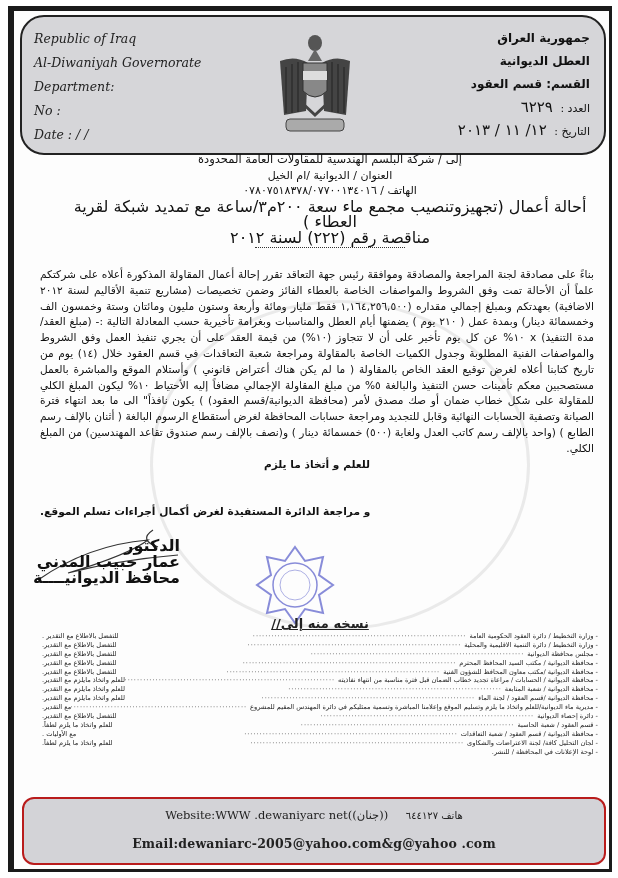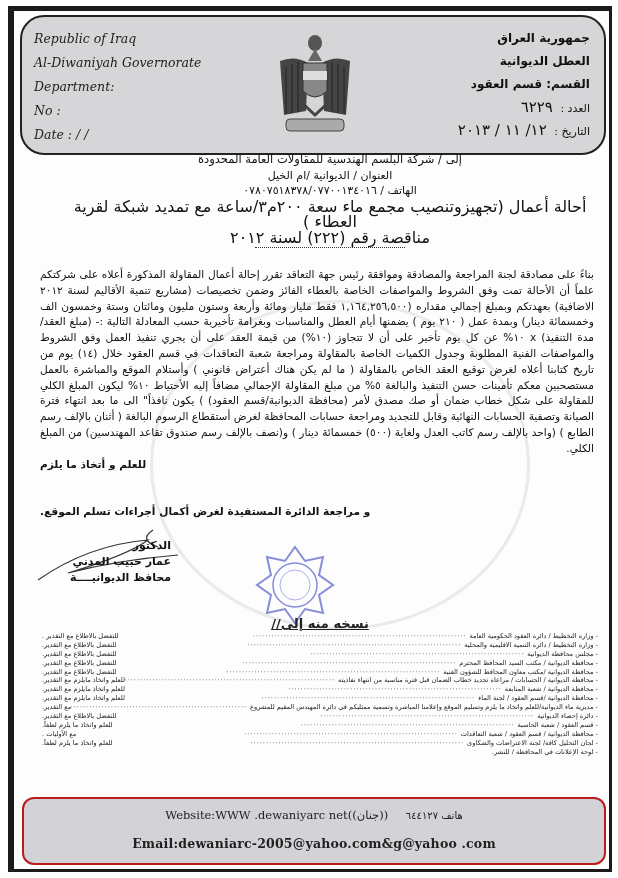--- a/index.html
+++ b/index.html
@@ -42,36 +42,36 @@
   }
   .addressee .title-line { font-size: 11.5px; }
   .subject { font-size: 16px; }
   .dotted-rule { width: 150px; height: 1px; border-top: 1px dotted #333; margin: 2px auto 0; }
 
   
   .body-text {
     position: absolute; left: 40px; top: 267px; width: 554px; direction: rtl; text-align: justify;
     font-size: 10.6px; line-height: 15.8px; color: #111;
   }
-  .closing { font-weight: bold; text-align: left; margin-top: 0; }
+  .closing { font-weight: bold; text-align: center; margin-top: 0; }
   .referral { position: absolute; left: 40px; top: 505px; width: 554px; direction: rtl; text-align: left; font-size: 10.6px; font-weight: bold; }
 
   
   .watermark {
     position: absolute; left: 150px; top: 300px; width: 380px; height: 330px;
     border: 3px solid rgba(150,150,150,0.18); border-radius: 50%;
   }
   .blue-stamp {
     position: absolute; left: 255px; top: 545px; width: 80px; height: 80px;
   }
 
   
   .signature {
-    position: absolute; left: 21px; top: 538px; width: 150px; direction: rtl; text-align: right;
-    font-size: 11px; font-weight: bold; line-height: 16px;
+    position: absolute; left: 30px; top: 538px; width: 150px; direction: rtl; text-align: right;
+    font-size: 16px; font-weight: bold; line-height: 16px;
   }
   .sig-scribble { position: absolute; left: 28px; top: 525px; width: 160px; height: 60px; }
 
   
   .copies {
     position: absolute; left: 42px; top: 620px; width: 556px; direction: rtl;
     font-size: 6.6px; line-height: 8.9px; color: #222;
   }
   .copies-title { font-weight: bold; text-decoration: underline; font-size: 13px; margin-bottom: 3px; text-align: center; }
   .copy-row { display: flex; justify-content: space-between; white-space: nowrap; overflow: hidden; }

